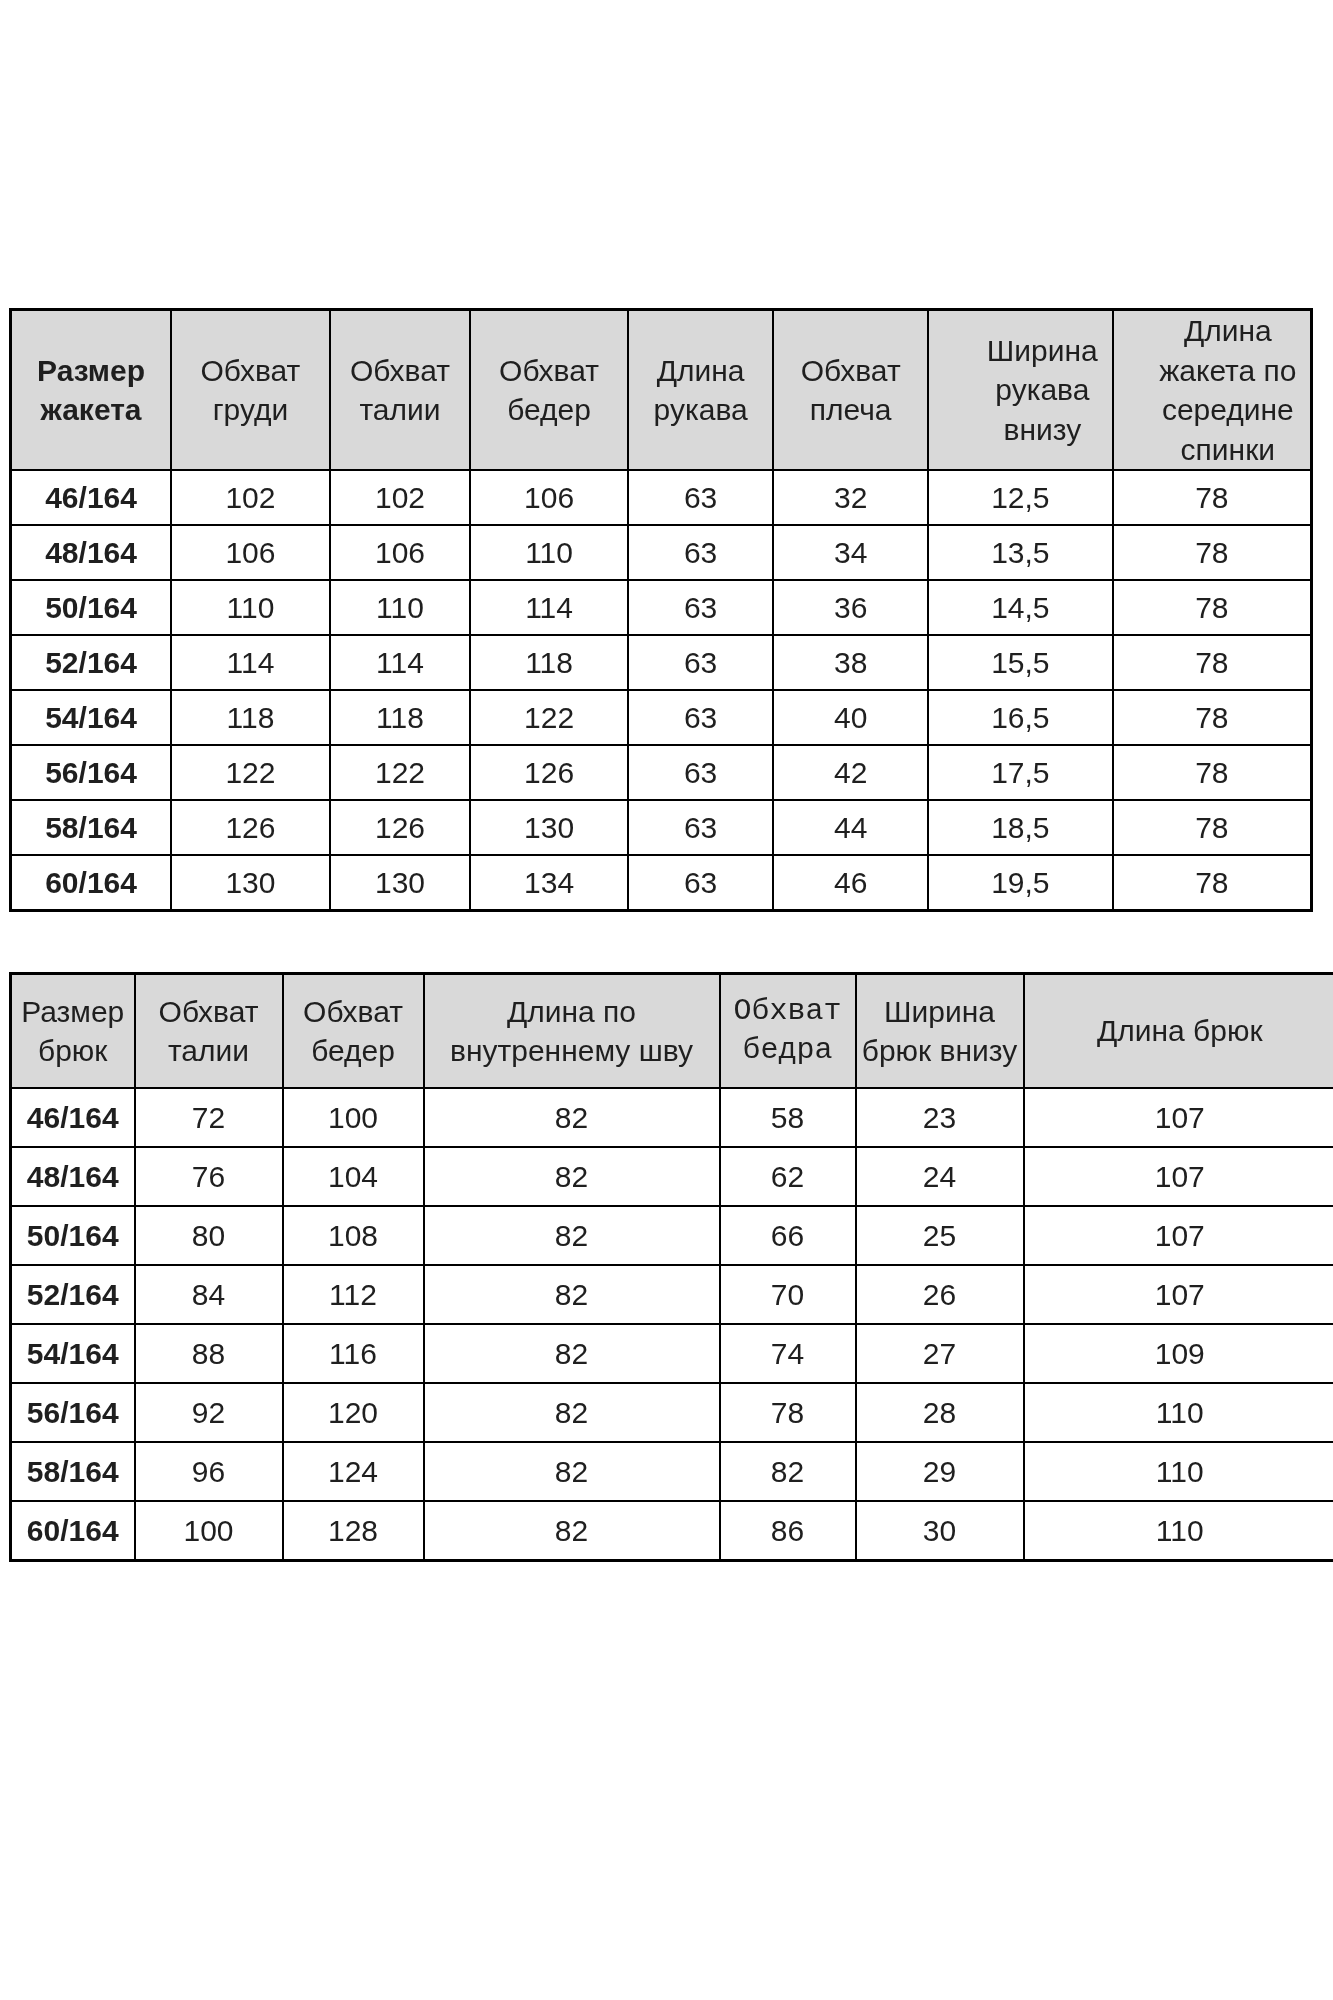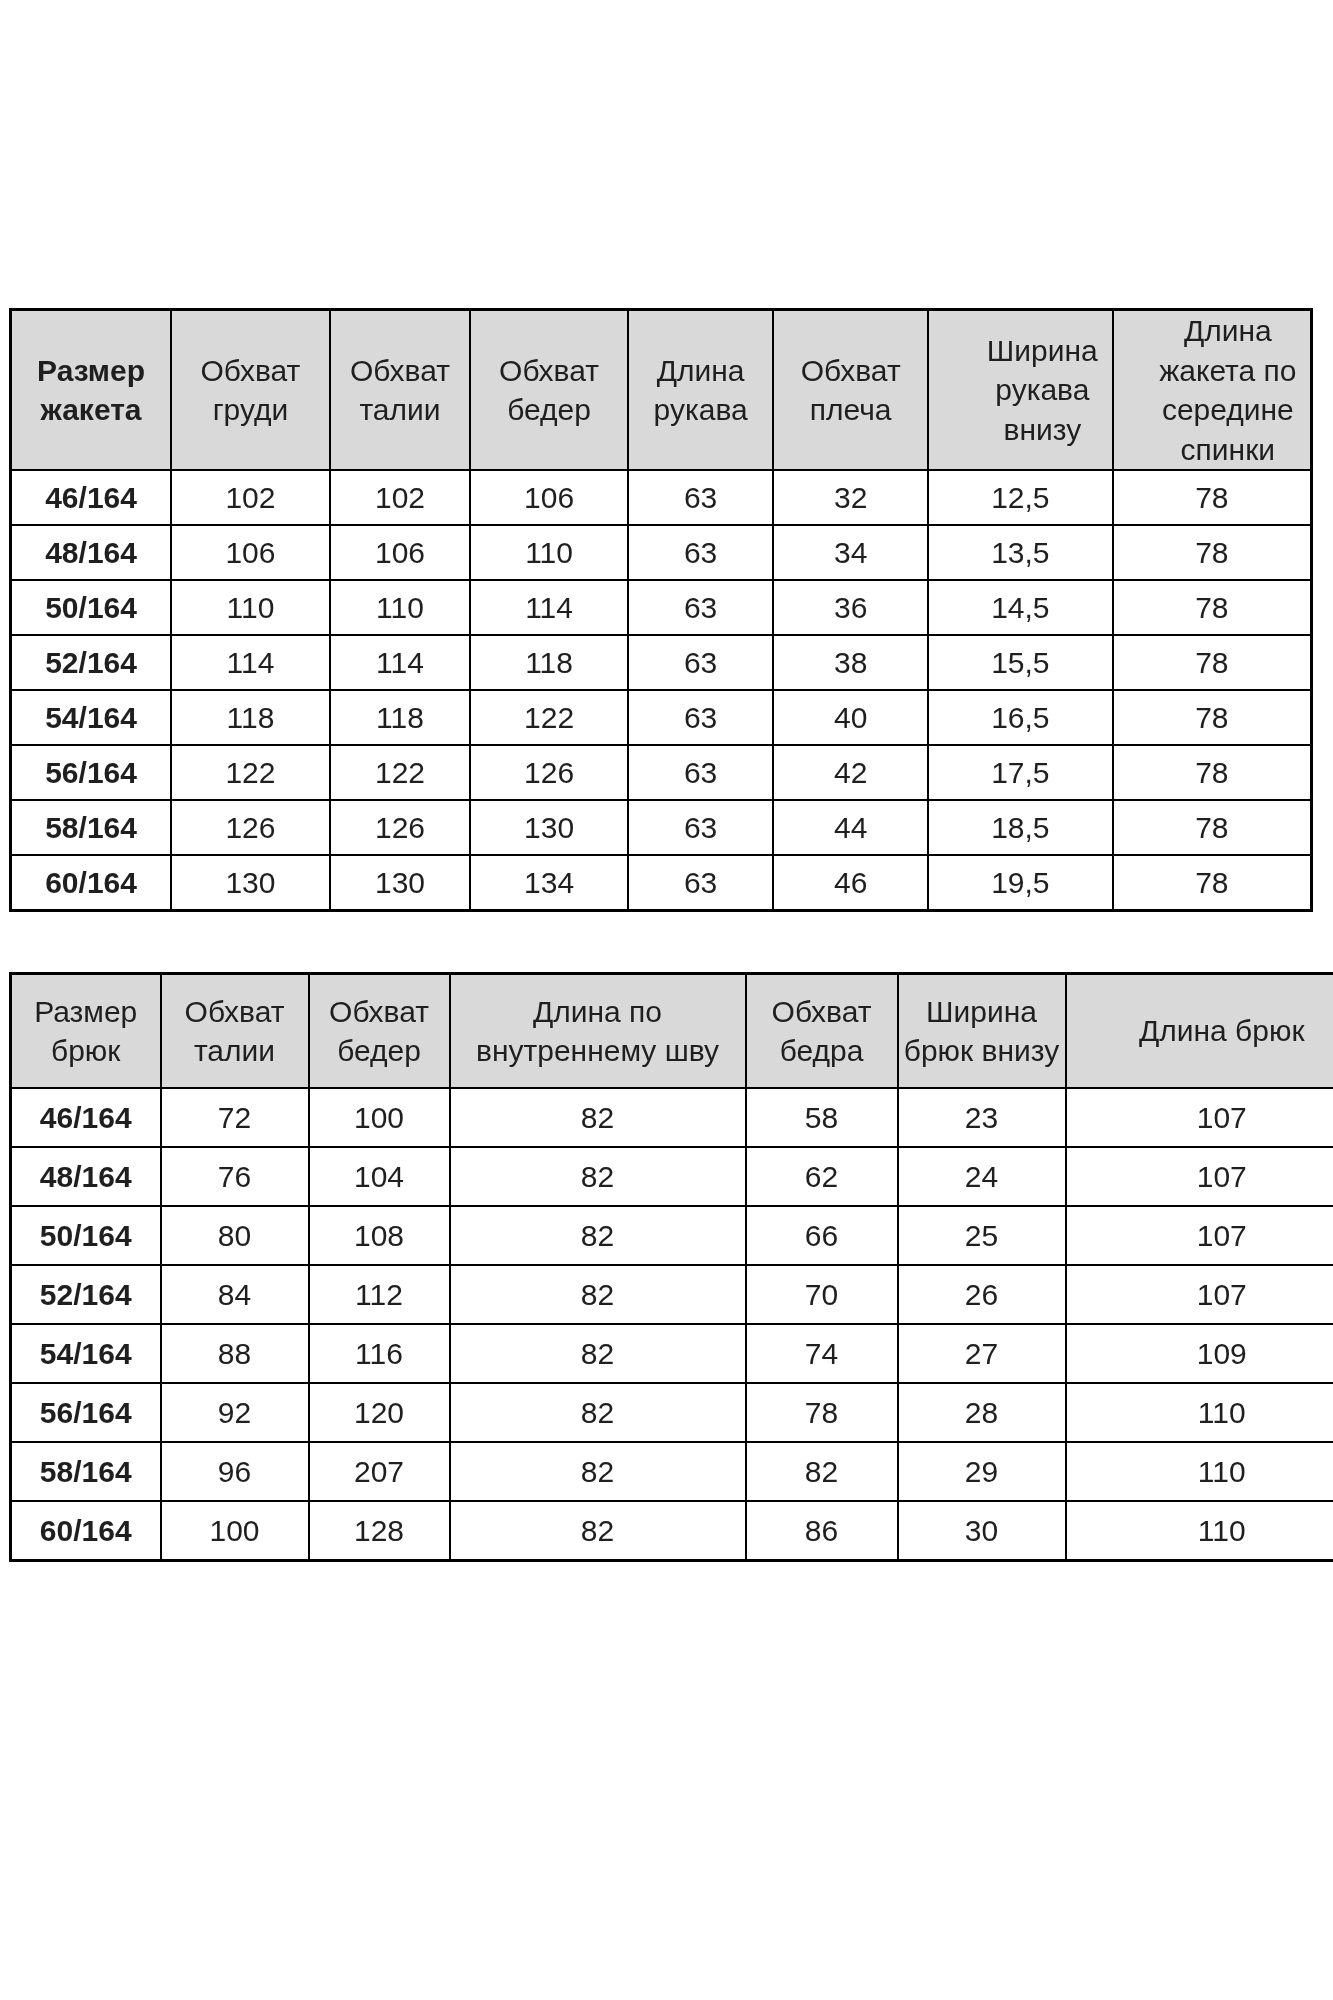--- a/index.html
+++ b/index.html
@@ -51,25 +51,25 @@
   table.jacket th:nth-child(3) { width: 140px; }
   table.jacket th:nth-child(4) { width: 157px; }
   table.jacket th:nth-child(5) { width: 145px; }
   table.jacket th:nth-child(6) { width: 154px; }
   table.jacket th:nth-child(7) { width: 184px; padding-left: 48px; }
   table.jacket th:nth-child(8) { width: 198px; padding-left: 36px; }
   
   table.pants { margin-top: 60px; }
   table.pants thead tr { height: 115px; }
   table.pants tbody tr { height: 59px; }
-  table.pants th:nth-child(1) { width: 150px; }
+  table.pants th:nth-child(1) { width: 124px; }
   table.pants th:nth-child(2) { width: 148px; }
   table.pants th:nth-child(3) { width: 141px; }
   table.pants th:nth-child(4) { width: 296px; }
-  table.pants th:nth-child(5) { width: 152px; }
+  table.pants th:nth-child(5) { width: 136px; font-family: Liberation Mono, monospace; }
   table.pants th:nth-child(6) { width: 168px; }
   table.pants th:nth-child(7) { width: 313px; }
 </style>
 </head>
 <body>
 
 <div class="page">
   <table class="size-table jacket">
       <thead>
         <tr>
@@ -230,21 +230,21 @@
           <td>92</td>
           <td>120</td>
           <td>82</td>
           <td>78</td>
           <td>28</td>
           <td>110</td>
         </tr>
         <tr>
           <td class="size-col">58/164</td>
           <td>96</td>
-          <td>207</td>
+          <td>124</td>
           <td>82</td>
           <td>82</td>
           <td>29</td>
           <td>110</td>
         </tr>
         <tr>
           <td class="size-col">60/164</td>
           <td>100</td>
           <td>128</td>
           <td>82</td>

